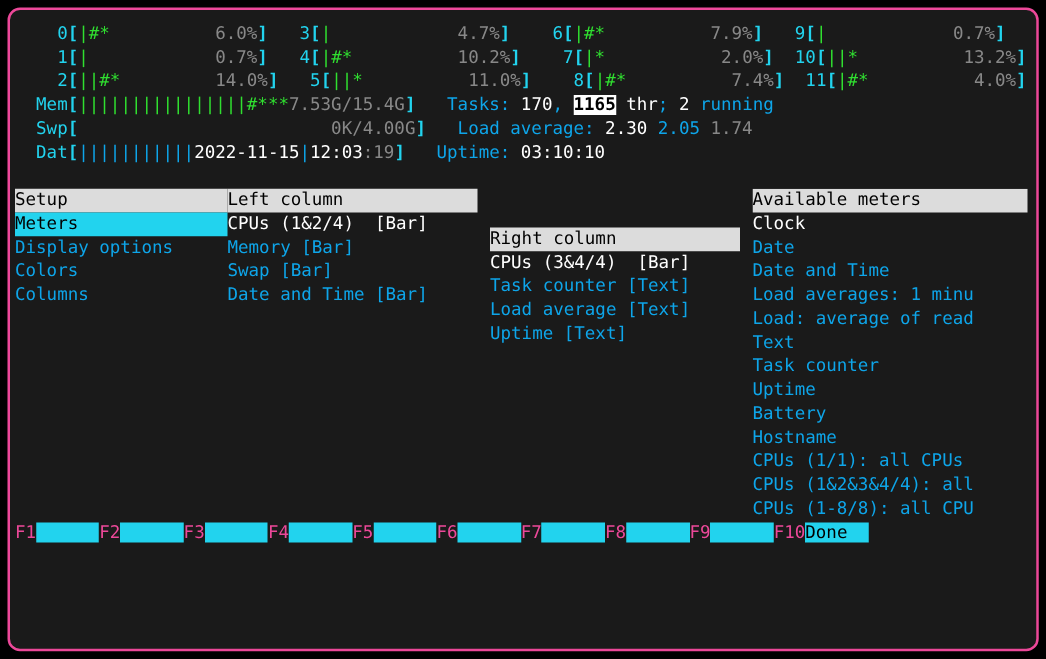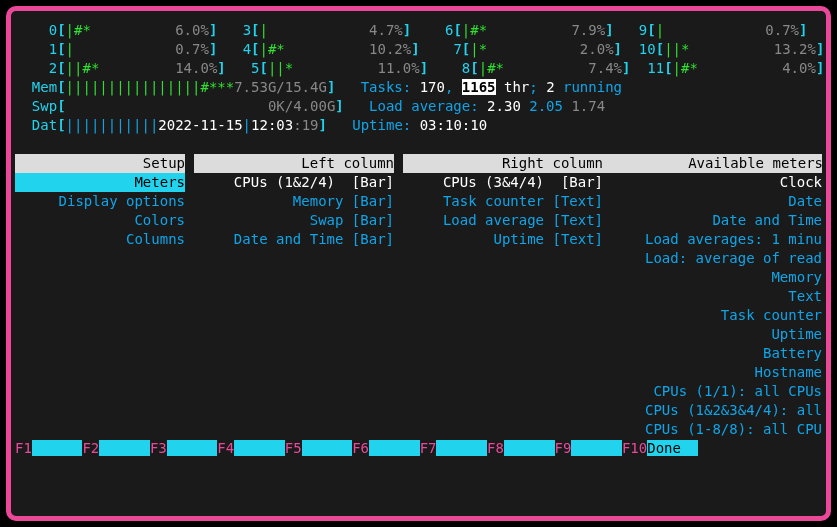--- a/index.html
+++ b/index.html
@@ -12,21 +12,21 @@
     font-size: 14px;
     line-height: 19px;
     background: #000;
     color: #c8c8c8;
     width: 837px;
     height: 527px;
     box-sizing: border-box;
   }
   .terminal {
     background: #1a1a1a;
-    border: 5px solid #ec4899;
+    border: 2px solid #ec4899;
     border-radius: 10px;
     margin: 6px;
     padding: 10px 4px 4px 4px;
     box-sizing: border-box;
     height: 515px;
     overflow: hidden;
   }
   pre {
     margin: 0;
     font: inherit;
@@ -53,54 +53,53 @@
 <pre><span class="cyan">    </span><span class="cyan">2</span><span class="cyanb">[</span><span class="green">||#*         </span><span class="grey">14.0%</span><span class="cyanb">]</span><span>   </span><span class="cyan">5</span><span class="cyanb">[</span><span class="green">||*          </span><span class="grey">11.0%</span><span class="cyanb">]</span><span>    </span><span class="cyan">8</span><span class="cyanb">[</span><span class="green">|#*          </span><span class="grey">7.4%</span><span class="cyanb">]</span><span>  </span><span class="cyan">11</span><span class="cyanb">[</span><span class="green">|#*          </span><span class="grey">4.0%</span><span class="cyanb">]</span></pre>
 
 <pre><span class="cyan">  </span><span class="cyan">Mem</span><span class="cyanb">[</span><span class="green">||||||||||||||||#***</span><span class="grey">7.53G</span><span class="grey">/</span><span class="grey">15.4G</span><span class="cyanb">]</span><span>   </span><span class="white">Tasks: </span><span class="whiteb">170</span><span class="white">, </span><span class="blk">1165</span><span class="whiteb"> thr</span><span class="white">; </span><span class="whiteb">2</span><span class="white"> running</span></pre>
 
 <pre><span class="cyan">  </span><span class="cyan">Swp</span><span class="cyanb">[</span><span>                        </span><span class="grey">0K</span><span class="grey">/</span><span class="grey">4.00G</span><span class="cyanb">]</span><span>   </span><span class="white">Load average: </span><span class="whiteb">2.30</span><span> </span><span class="white">2.05</span><span> </span><span class="grey">1.74</span></pre>
 
 <pre><span class="cyan">  </span><span class="cyan">Dat</span><span class="cyanb">[</span><span class="white">|||||||||||</span><span class="whiteb">2022-11-15</span><span class="white">|</span><span class="whiteb">12:03</span><span class="grey">:19</span><span class="cyanb">]</span><span>   </span><span class="white">Uptime: </span><span class="whiteb">03:10:10</span></pre>
 
 <pre> </pre>
 
-<div style="display:flex; gap:0;text-align:right;">
+<div style="display:flex; gap:0;">
 
   <div style="width:170px;">
     <pre><span class="hi" style="display:inline-block;width:170px;">Setup</span></pre>
     <pre><span class="sel" style="display:inline-block;width:170px;">Meters</span></pre>
     <pre><span class="white">Display options</span></pre>
     <pre><span class="white">Colors</span></pre>
     <pre><span class="white">Columns</span></pre>
   </div>
 
   <div style="width:210px;">
     <pre><span class="hi" style="display:inline-block;width:200px;">Left column</span></pre>
     <pre><span class="whiteb">CPUs (1&amp;2/4)  [Bar]</span></pre>
     <pre><span class="white">Memory [Bar]</span></pre>
     <pre><span class="white">Swap [Bar]</span></pre>
     <pre><span class="white">Date and Time [Bar]</span></pre>
   </div>
 
   <div style="width:210px;">
-    <pre><span class="hi" style="display:inline-block;width:200px;">Right column</span></pre>
+    <pre><span class="hi" style="display:inline-block;width:200px;margin-top:31px;">Right column</span></pre>
     <pre><span class="whiteb">CPUs (3&amp;4/4)  [Bar]</span></pre>
     <pre><span class="white">Task counter [Text]</span></pre>
     <pre><span class="white">Load average [Text]</span></pre>
     <pre><span class="white">Uptime [Text]</span></pre>
   </div>
 
   <div style="flex:1 1 auto; overflow:hidden;">
     <pre><span class="hi" style="display:inline-block;width:220px;">Available meters</span></pre>
     <pre><span class="whiteb">Clock</span></pre>
     <pre><span class="white">Date</span></pre>
     <pre><span class="white">Date and Time</span></pre>
     <pre><span class="white">Load averages: 1 minu</span></pre>
     <pre><span class="white">Load: average of read</span></pre>
-    <pre><span class="white">Memory</span></pre>
     <pre><span class="white">Text</span></pre>
     <pre><span class="white">Task counter</span></pre>
     <pre><span class="white">Uptime</span></pre>
     <pre><span class="white">Battery</span></pre>
     <pre><span class="white">Hostname</span></pre>
     <pre><span class="white">CPUs (1/1): all CPUs</span></pre>
     <pre><span class="white">CPUs (1&amp;2&amp;3&amp;4/4): all</span></pre>
     <pre><span class="white">CPUs (1-8/8): all CPU</span></pre>
   </div>
 </div>

